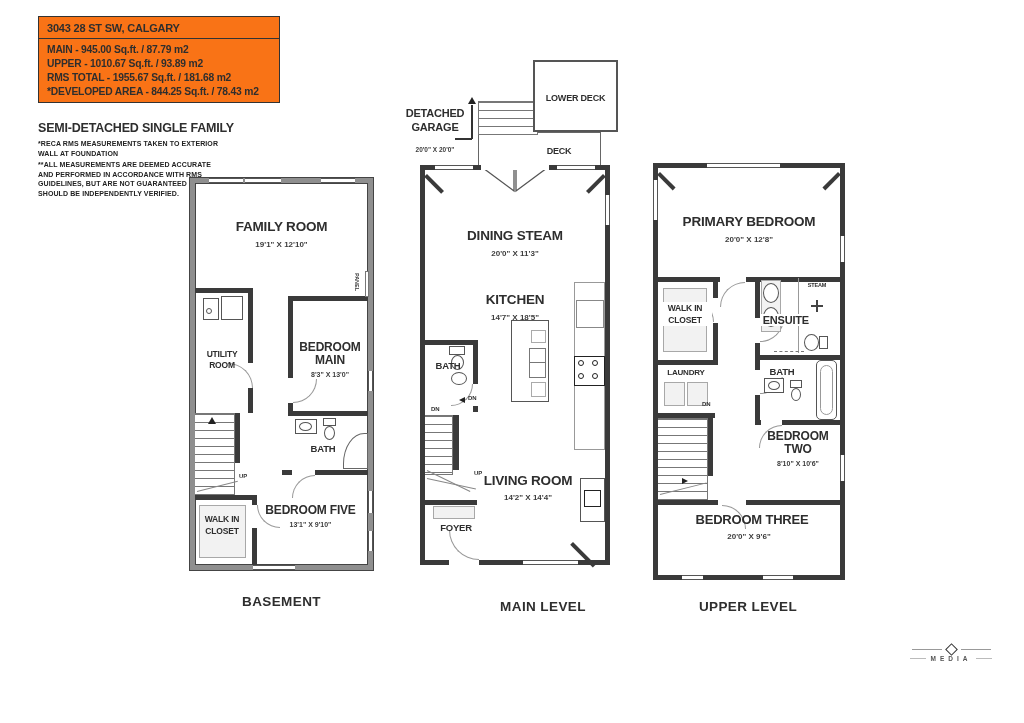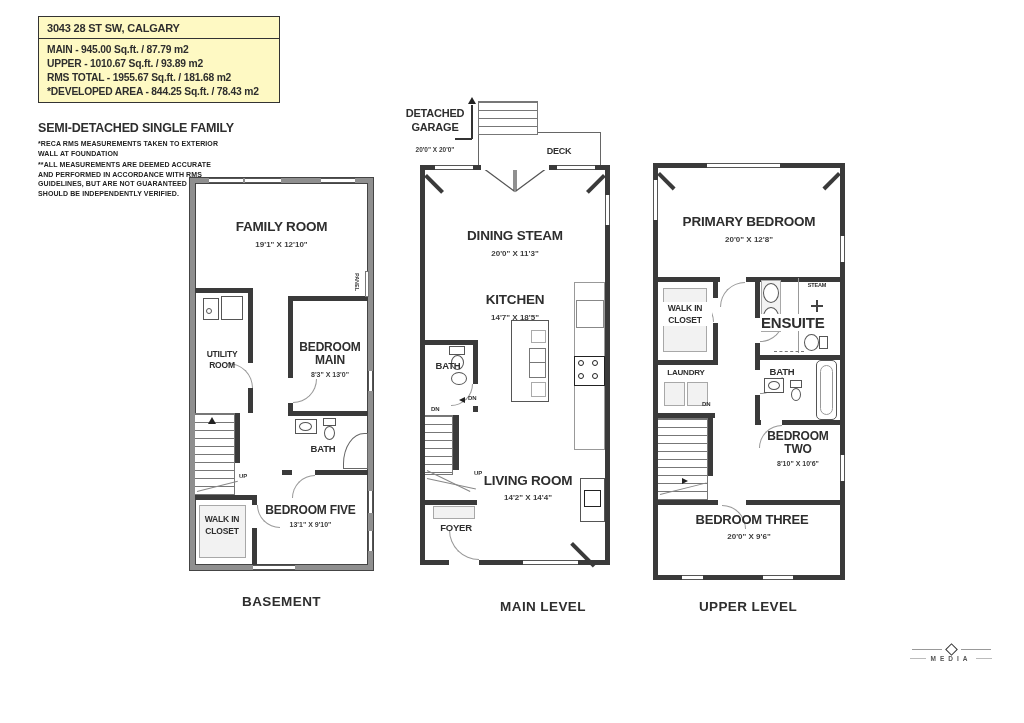--- a/index.html
+++ b/index.html
@@ -23,21 +23,21 @@
   .rdim{position:absolute;font-weight:bold;text-align:center;color:#3c3c3c;}
   .cap{position:absolute;font-weight:bold;text-align:center;font-size:13.5px;letter-spacing:0.4px;color:#2e2e2e;}
   .tiny{position:absolute;font-weight:bold;font-size:6px;color:#333;}
   .brace{position:absolute;background:#3a3a3a;height:4px;}
   .diag{position:absolute;height:1px;background:#888;transform-origin:left center;}
   .tri-up{position:absolute;width:0;height:0;border-left:4px solid transparent;border-right:4px solid transparent;border-bottom:7px solid #222;}
   .tri-left{position:absolute;width:0;height:0;border-top:3px solid transparent;border-bottom:3px solid transparent;border-right:6px solid #222;}
   .tri-right{position:absolute;width:0;height:0;border-top:3px solid transparent;border-bottom:3px solid transparent;border-left:6px solid #222;}
   .dotburner{position:absolute;width:6px;height:6px;border:1.4px solid #222;border-radius:50%;box-sizing:border-box;}
   
-  .infobox{position:absolute;left:38px;top:16px;width:240px;border:1.5px solid #333;background:#fef9c3;}
+  .infobox{position:absolute;left:38px;top:16px;width:240px;border:1.5px solid #333;background:#f97316;}
   .addr{font-size:11px;font-weight:bold;padding:5px 8px 4px 8px;border-bottom:1.5px solid #333;letter-spacing:-0.2px;}
   .aline{font-size:10.3px;font-weight:bold;padding:1.5px 8px;letter-spacing:-0.2px;}
   .ptype{position:absolute;left:38px;top:121px;font-size:12.5px;font-weight:bold;letter-spacing:-0.2px;}
   .disc{position:absolute;left:38px;width:182px;font-size:7px;font-weight:bold;line-height:9.5px;color:#222;letter-spacing:0.1px;}
   
   .logo{position:absolute;left:886px;top:645px;width:130px;text-align:center;}
   .logo-top{display:flex;align-items:center;justify-content:center;gap:5px;}
   .logo-line{width:30px;height:1px;background:#999;}
   .logo-diamond{width:7px;height:7px;border:1px solid #333;transform:rotate(45deg);}
   .logo-brand{font-size:33px;letter-spacing:2px;color:#1a1a1a;line-height:32px;font-weight:normal;}
@@ -135,20 +135,23 @@
   <div class="rname" style="left:403px;top:106px;width:64px;font-size:11px;line-height:14px;">
     <div>DETACHED</div>
     <div>GARAGE</div>
   </div>
   <div class="rdim" style="left:403px;top:146px;width:64px;font-size:6.5px;">20'0" X 20'0"</div>
   <div class="abs" style="left:455px;top:138px;width:17px;height:1.5px;background:#333;"></div>
   <div class="abs" style="left:471px;top:105px;width:1.5px;height:34px;background:#333;"></div>
   <div class="tri-up" style="left:468px;top:97px;"></div>
 
   <div class="steps" style="left:478px;top:101px;width:60px;height:34px;z-index:2;"></div>
+  <div class="plan" style="left:533px;top:60px;width:85px;height:72px;border:2px solid #555;z-index:3;">
+    <div class="rname" style="left:0;right:0;top:31px;font-size:9px;">LOWER DECK</div>
+  </div>
   <div class="plan" style="left:478px;top:132px;width:123px;height:41px;border:1.5px solid #666;">
     <div class="rname" style="left:55px;top:13px;width:50px;font-size:9px;">DECK</div>
   </div>
 
   <div class="plan" style="left:420px;top:165px;width:190px;height:400px;border:5px solid #3a3a3a;z-index:4;">
 
     <div class="winh" style="top:-5px;left:10px;width:38px;"></div>
     <div class="winh" style="top:-5px;left:132px;width:38px;"></div>
     <div class="winh" style="top:-5px;left:56px;width:68px;border:none;"></div>
     <svg width="68" height="26" style="position:absolute;left:56px;top:-3px;">
@@ -255,21 +258,21 @@
     <div class="gray" style="left:103px;top:112px;width:20px;height:52px;"></div>
     <div class="fix" style="left:105px;top:115px;width:16px;height:20px;border-radius:50%;"></div>
     <div class="fix" style="left:105px;top:139px;width:16px;height:20px;border-radius:50%;"></div>
     <div class="abs" style="left:140px;top:110px;width:1px;height:75px;background:#999;"></div>
     <div class="rname" style="left:138px;top:114px;width:42px;font-size:5.5px;">STEAM</div>
     <div class="abs" style="left:153px;top:137px;width:12px;height:1.5px;background:#444;"></div>
     <div class="abs" style="left:158px;top:132px;width:1.5px;height:12px;background:#444;"></div>
     <div class="abs" style="left:116px;top:183px;width:30px;border-top:1.5px dashed #777;"></div>
     <div class="fix" style="left:146px;top:166px;width:15px;height:17px;border-radius:50%;"></div>
     <div class="fix" style="left:161px;top:168px;width:9px;height:13px;"></div>
-    <div class="rname" style="left:103px;top:146px;width:48px;font-size:15px;background:#fff;">ENSUITE</div>
+    <div class="rname" style="left:103px;top:146px;width:48px;font-size:11px;background:#fff;text-align:right;">ENSUITE</div>
 
     <div class="rname" style="left:0;top:200px;width:56px;font-size:8px;">LAUNDRY</div>
     <div class="gray" style="left:6px;top:214px;width:21px;height:24px;"></div>
     <div class="gray" style="left:29px;top:214px;width:21px;height:24px;"></div>
 
     <div class="fix" style="left:158px;top:192px;width:21px;height:60px;border:1.5px solid #555;border-radius:5px;"></div>
     <div class="fix" style="left:162px;top:197px;width:13px;height:50px;border-color:#999;border-radius:8px;"></div>
     <div class="fix" style="left:106px;top:210px;width:20px;height:15px;"></div>
     <div class="fix" style="left:110px;top:213px;width:12px;height:9px;border-radius:50%;"></div>
     <div class="fix" style="left:132px;top:212px;width:12px;height:8px;"></div>

